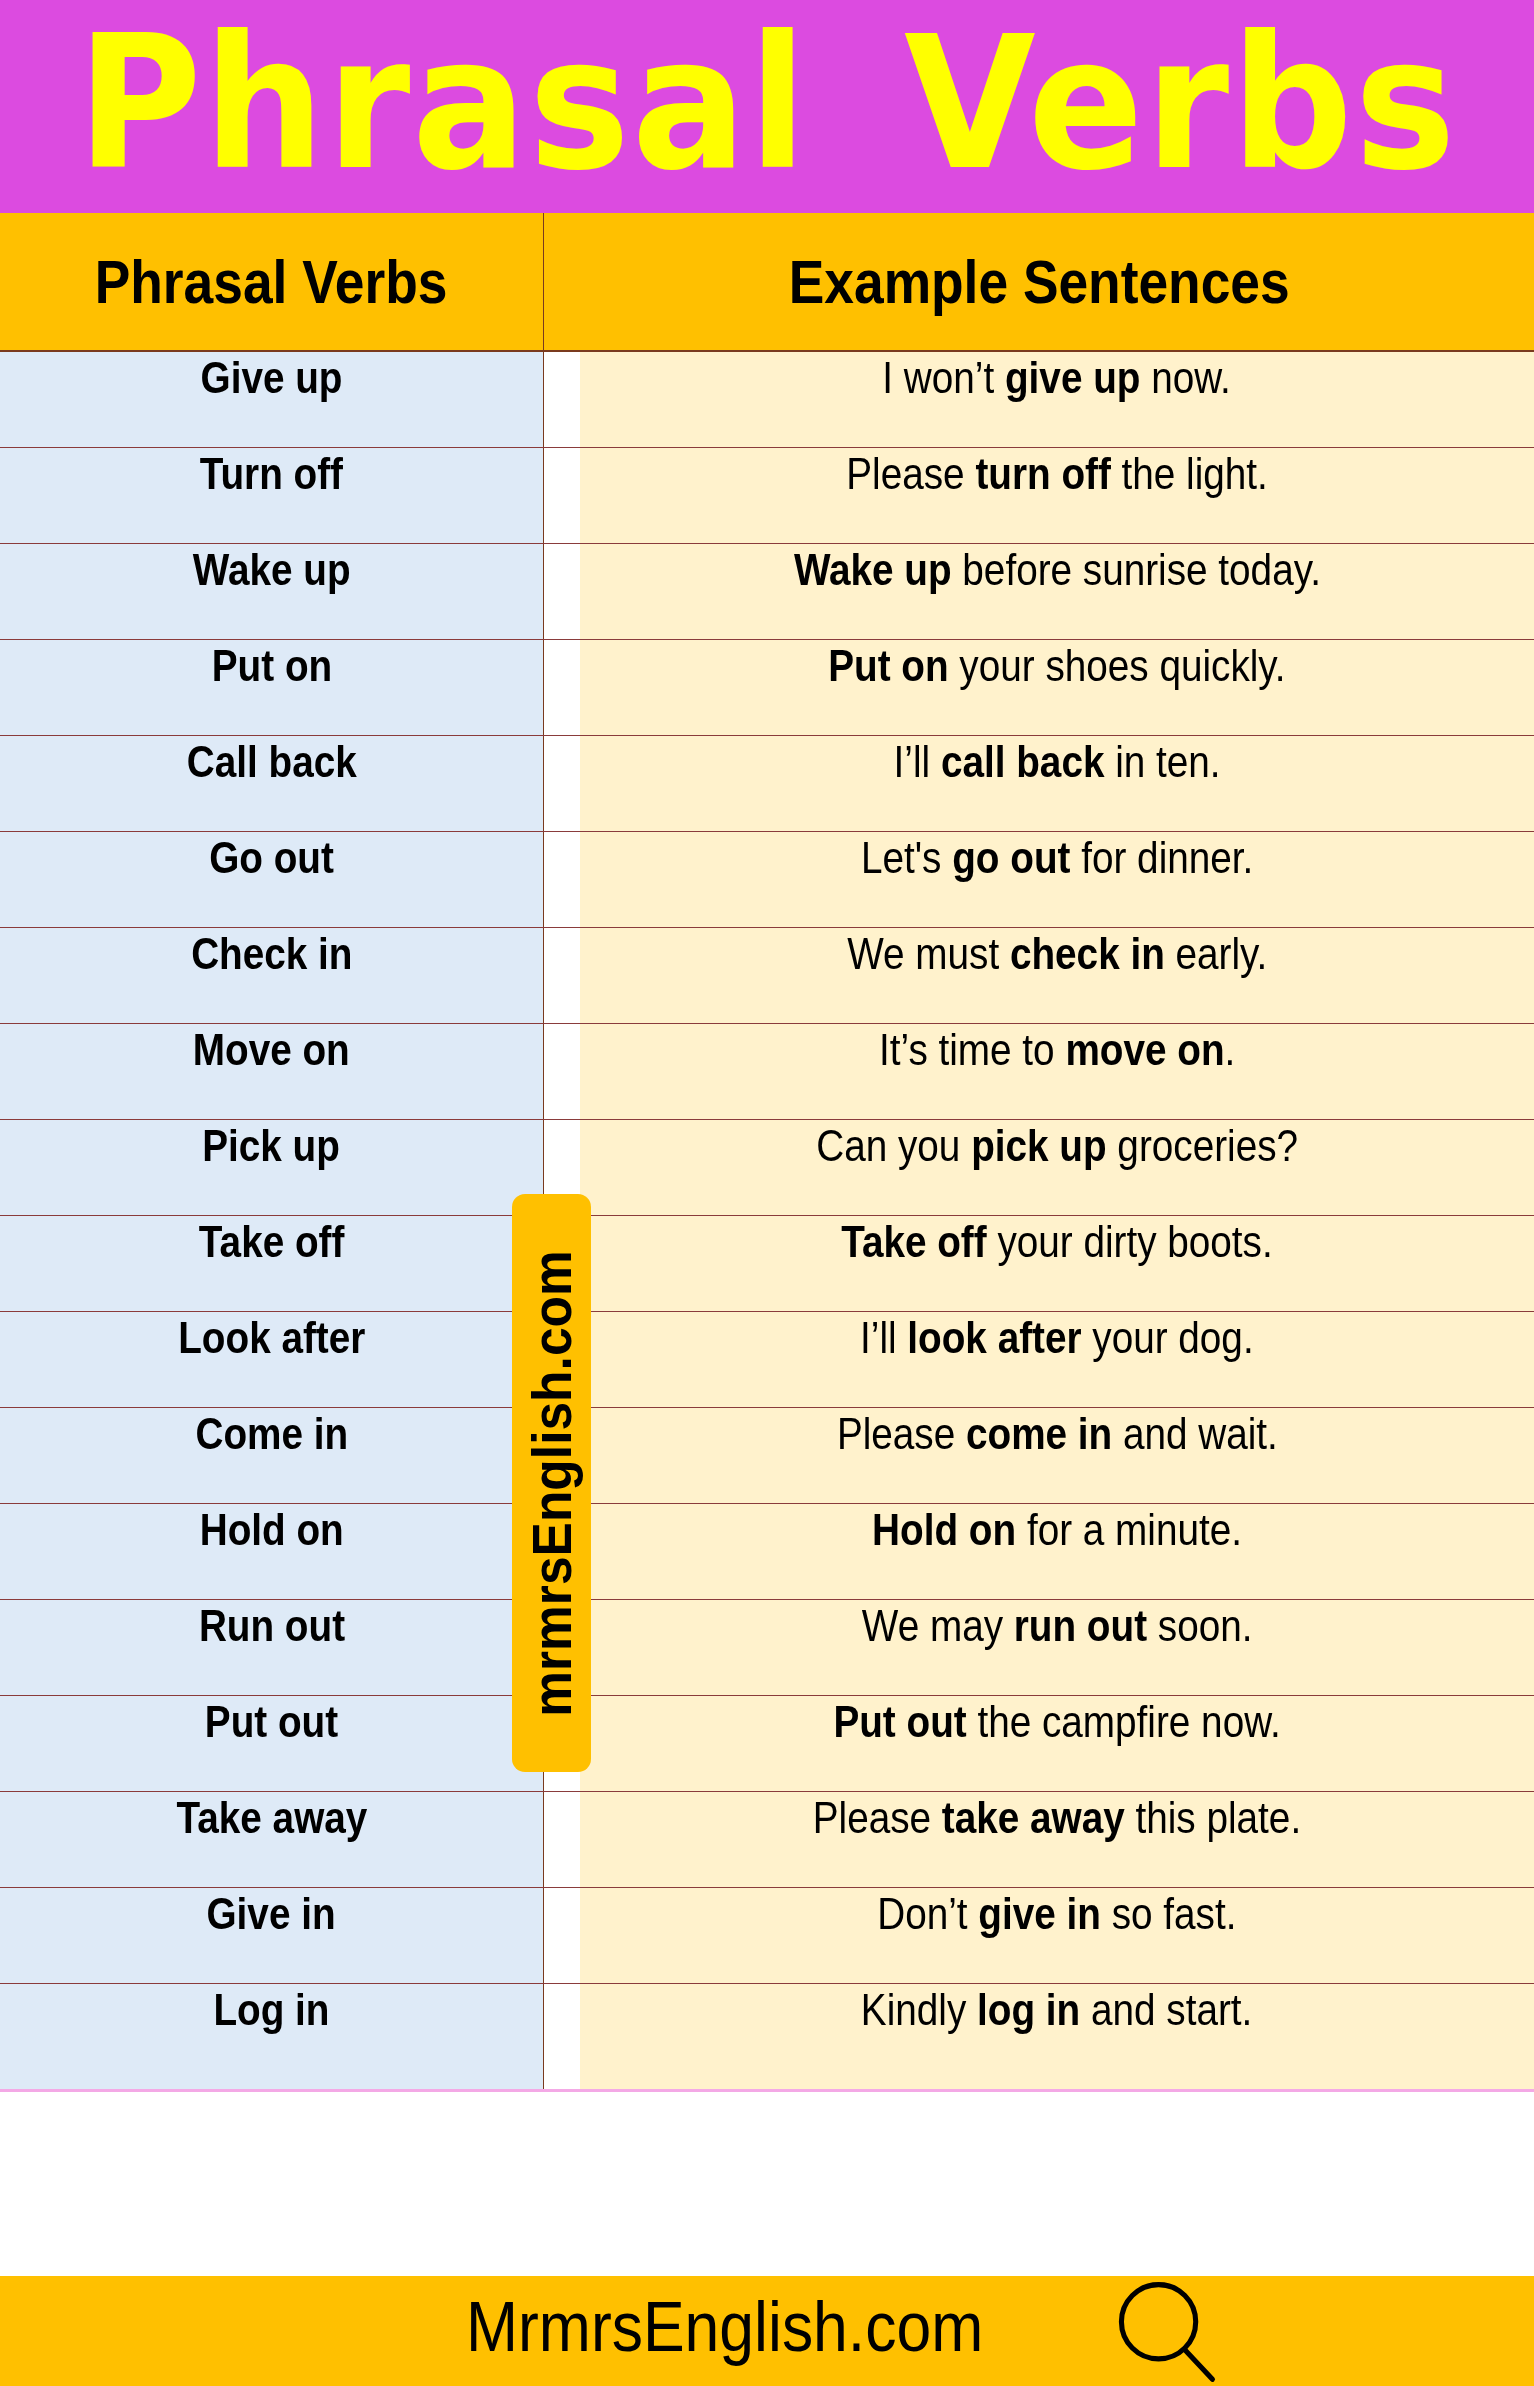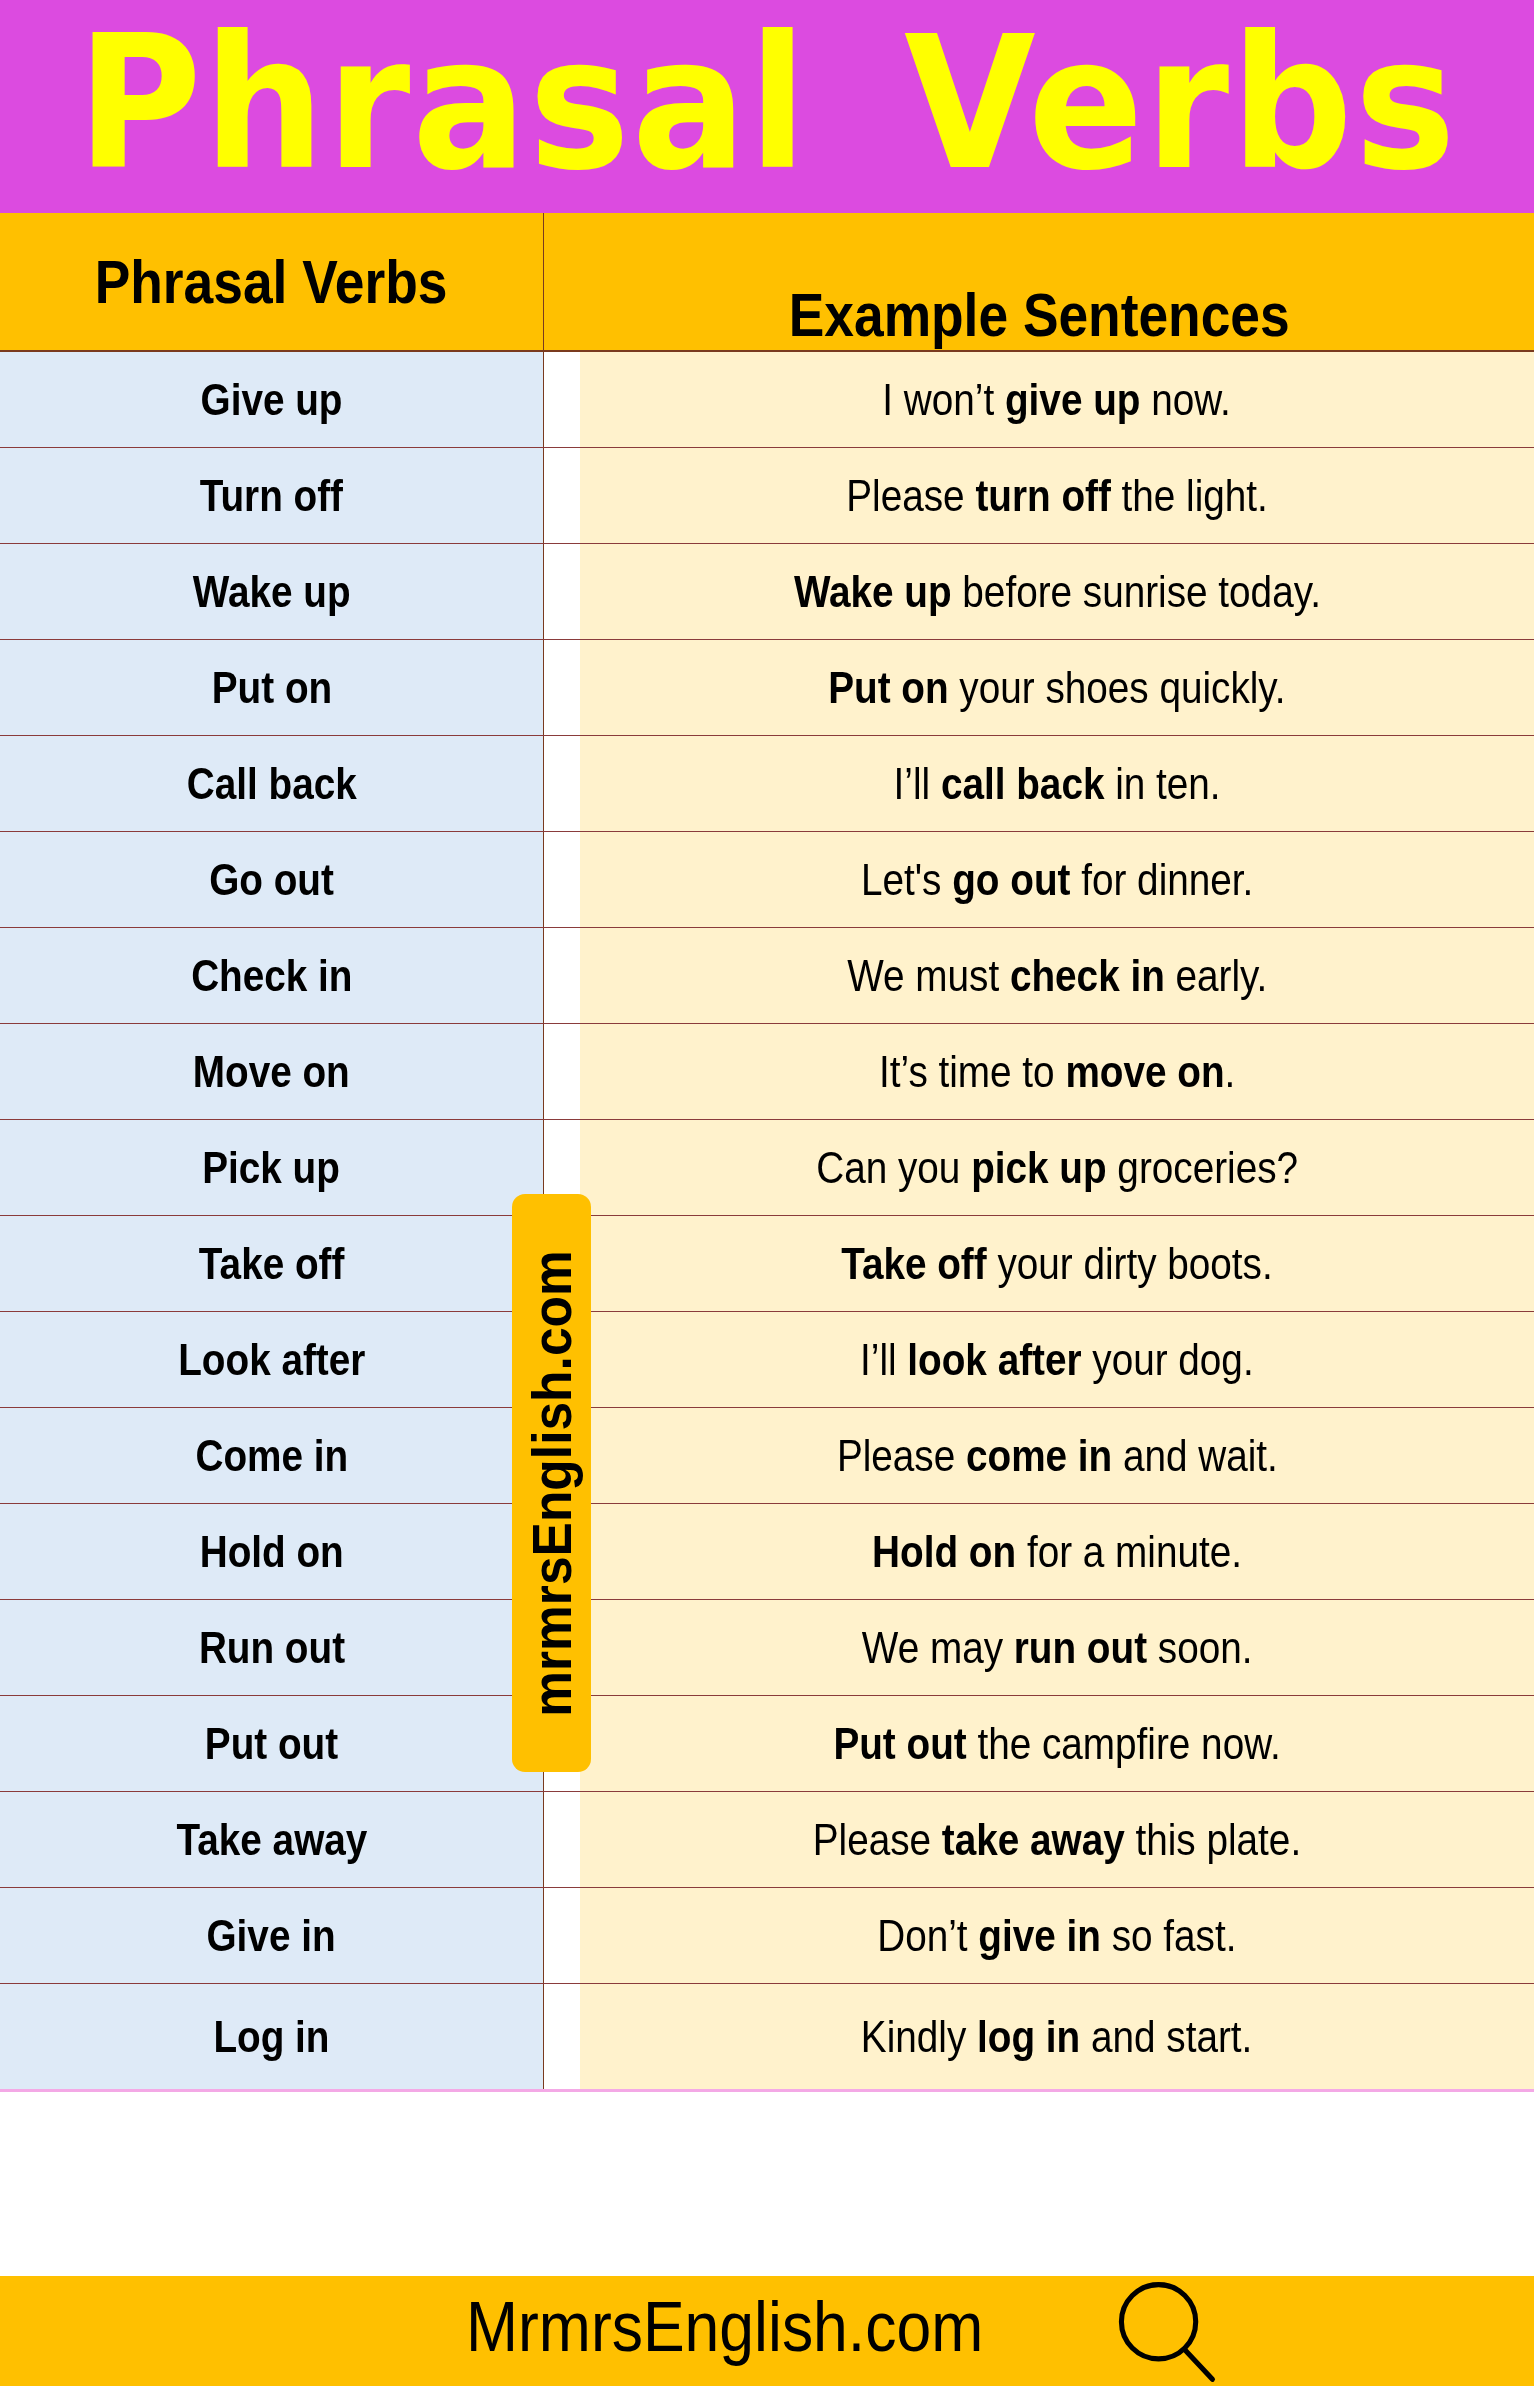--- a/index.html
+++ b/index.html
@@ -35,33 +35,33 @@
   }
   .header-cell {
     height: 100%;
     display: flex; align-items: center; justify-content: center;
     font-weight: bold;
     font-size: 62px;
     white-space: nowrap;
   }
   .header-cell span { display: inline-block; transform: scaleX(0.86); }
   .header-cell.verb { width: 544px; border-right: 1.9px solid #7a3a1e; }
-  .header-cell.example { flex: 1; align-items: flex-end; }
+  .header-cell.example { flex: 1; }
 
   .rows {
     position: absolute; left: 0; top: 139px; width: 1534px;
   }
   .row {
     display: flex; width: 1534px; height: 96px;
     border-bottom: 1.9px solid #8a3b3b;
   }
   .row.last { height: 108px; border-bottom: 3.7px solid #F4A9E6; }
   .cell {
     height: 100%;
-    display: flex; align-items: center; justify-content: center;
+    display: flex; justify-content: center;
     font-size: 45px;
     white-space: nowrap;
   }
   .cell .inner { display: inline-block; transform: scaleX(0.86); }
   .cell.verb {
     width: 544px; background: #DEEAF7; font-weight: bold;
     border-right: 1.9px solid #7a3a1e;
   }
   .cell.example { flex: 1; background: #FFF2CC; font-weight: normal; margin-left: 36px; }
   .cell.example b { font-weight: bold; }

